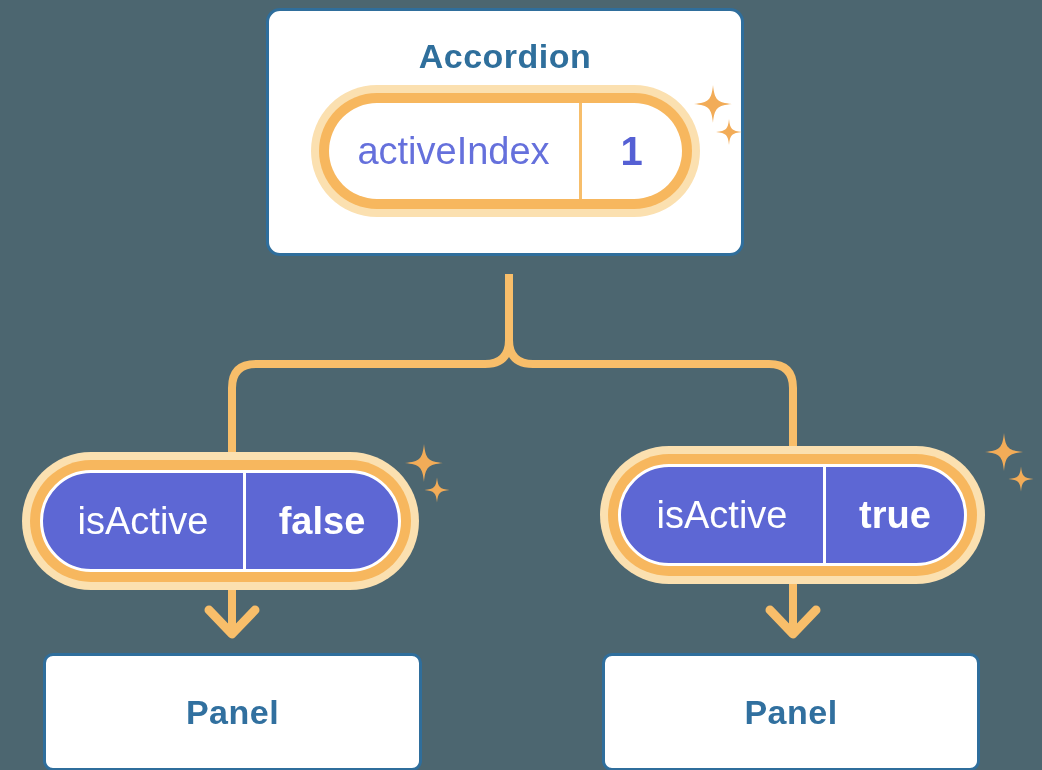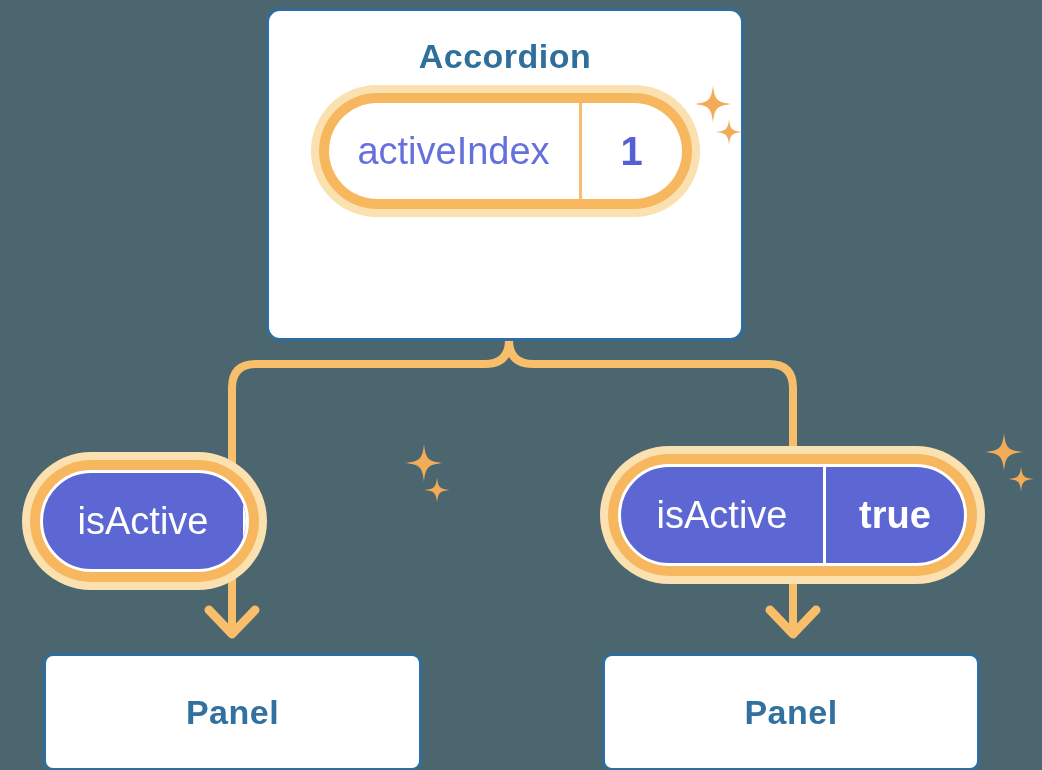--- a/index.html
+++ b/index.html
@@ -9,21 +9,21 @@
     font-family:"Liberation Sans", sans-serif;
   }
   svg.overlay { position:absolute; left:0; top:0; pointer-events:none; }
   .overlay.connectors { z-index:1; }
   .overlay.sparkles { z-index:3; }
 
   .card {
     position:absolute; background:#ffffff; box-sizing:border-box;
     border:3px solid #2F6E9C; z-index:2;
   }
-  .accordion-card { left:266px; top:8px; width:478px; height:333px; border-radius:14px; }
+  .accordion-card { left:266px; top:8px; width:478px; height:248px; border-radius:14px; }
   .card-title {
     text-align:center; margin-top:24px; line-height:42px;
     font-size:34px; font-weight:600; color:#2F6F9C; letter-spacing:0.5px;
   }
 
   .pill { border-radius:999px; background:#FBE0B0; padding:8px; width:fit-content; }
   .pill-ring { border-radius:999px; background:#F7B75E; padding:10px; }
   .pill-body { border-radius:999px; display:flex; align-items:stretch; height:96px; overflow:hidden; }
   .state-body { background:#ffffff; }
   .prop-body  { background:#5D67D4; border:3px solid #ffffff; }
@@ -79,20 +79,21 @@
         </div>
       </div>
     </div>
   </div>
 
   <div class="pill prop-pill pill-left">
     <div class="pill-ring">
       <div class="pill-body prop-body">
         <div class="cell prop-name">isActive</div>
         <div class="prop-divider"></div>
+        <div class="cell prop-value">false</div>
       </div>
     </div>
   </div>
 
   <div class="pill prop-pill pill-right">
     <div class="pill-ring">
       <div class="pill-body prop-body">
         <div class="cell prop-name">isActive</div>
         <div class="prop-divider"></div>
         <div class="cell prop-value">true</div>

